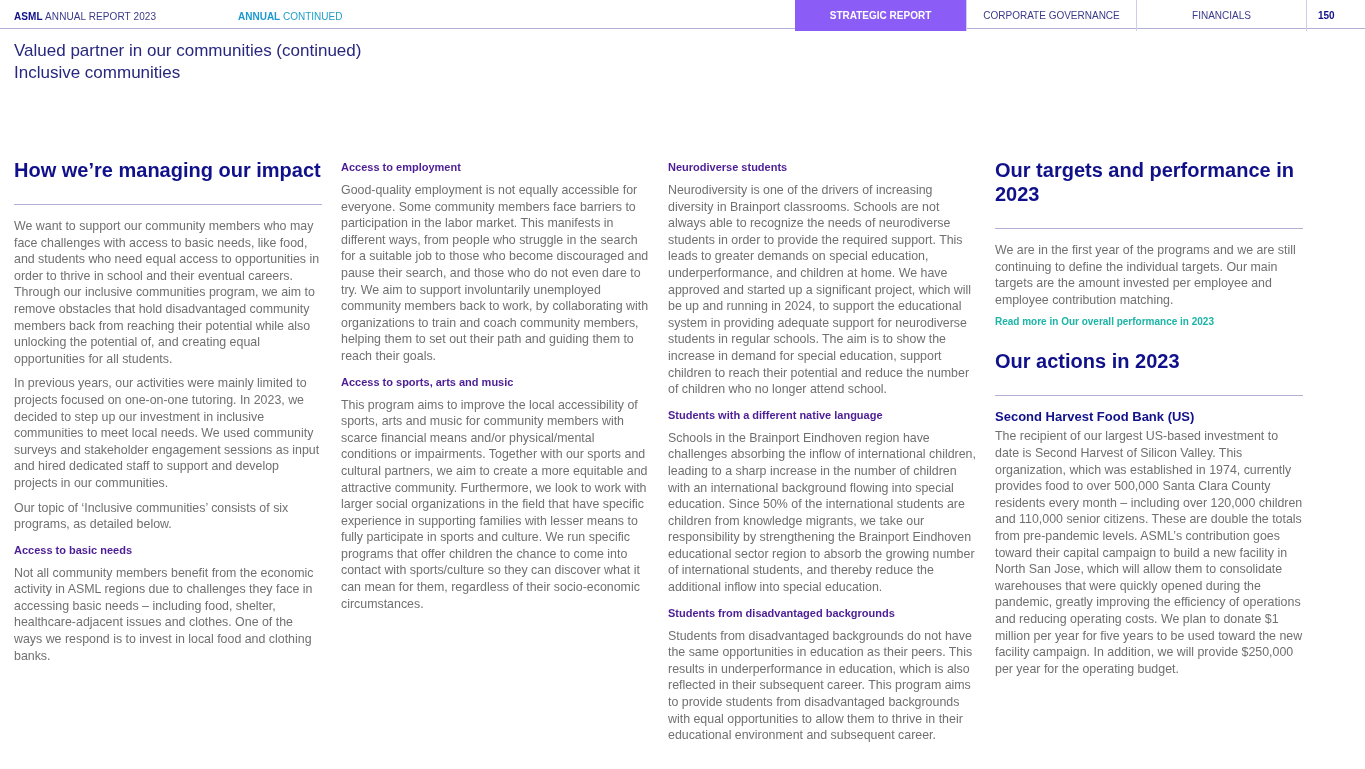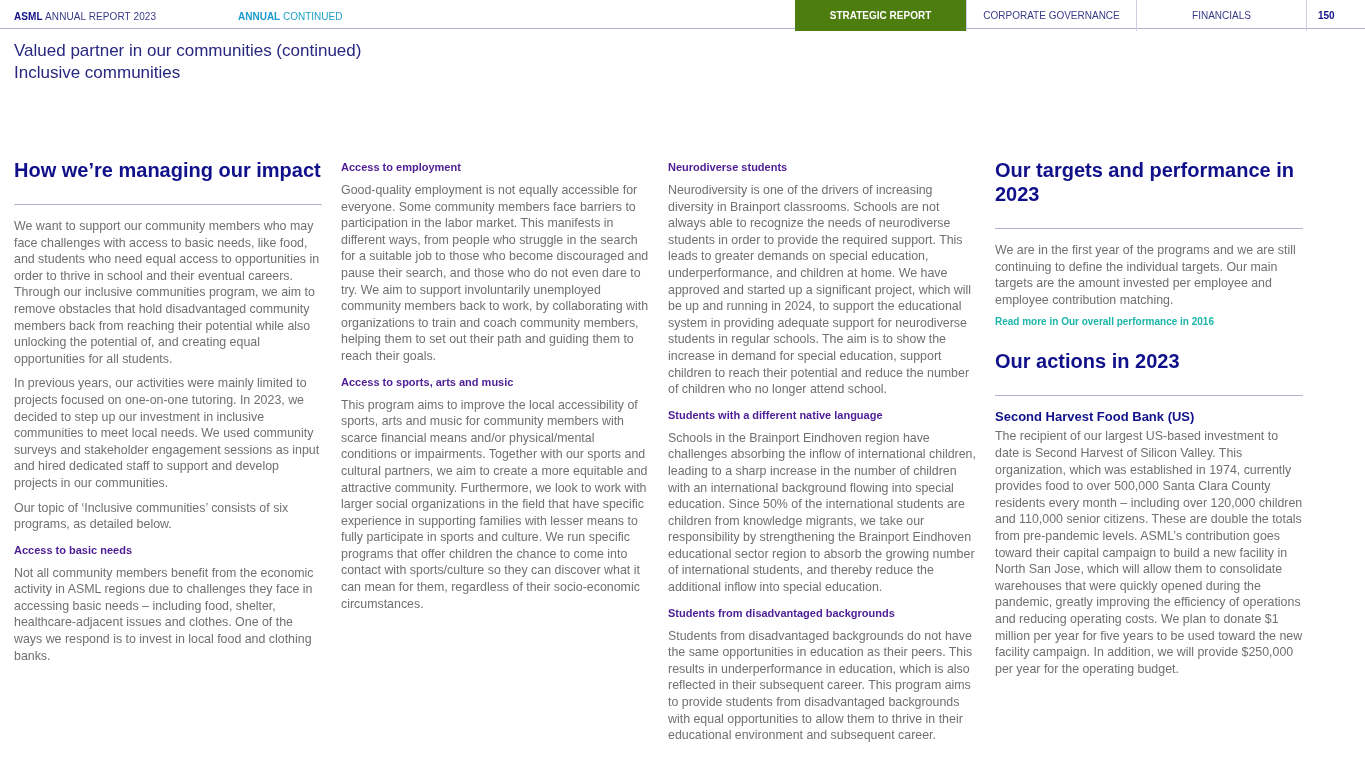--- a/index.html
+++ b/index.html
@@ -5,21 +5,21 @@
     * { margin: 0; padding: 0; box-sizing: border-box; }
     html, body { width: 1365px; height: 769px; background: #ffffff; overflow: hidden; }
     body { font-family: "Liberation Sans", sans-serif; color: #6b6b6b; position: relative; }
 
     .topbar { position: absolute; left: 0; top: 0; width: 1365px; height: 29px; border-bottom: 1px solid #b3b0d6; }
     .brand { position: absolute; left: 14px; top: 11px; font-size: 10px; color: #3a3a8a; letter-spacing: 0.1px; }
     .brand b { font-weight: bold; color: #10108a; }
     .section-crumb { position: absolute; left: 238px; top: 11px; font-size: 10px; color: #1ea0c8; }
     .section-crumb b { font-weight: bold; color: #1a9ad0; }
     .nav-tab { position: absolute; top: 0; height: 31px; display: flex; align-items: center; justify-content: center; font-size: 10px; color: #3a3a8a; border-left: 1px solid #d0cee6; }
-    .nav-tab.active { background: #4d7c0f; color: #ffffff; font-weight: bold; border-left: none; }
+    .nav-tab.active { background: #8b5cf6; color: #ffffff; font-weight: bold; border-left: none; }
     .tab-strategic { left: 795px; width: 171px; }
     .tab-governance { left: 966px; width: 170px; }
     .tab-financials { left: 1136px; width: 170px; }
     .page-num { position: absolute; left: 1306px; top: 0; width: 59px; height: 31px; display: flex; align-items: center; padding-left: 11px; font-size: 10px; font-weight: bold; color: #10108a; border-left: 1px solid #d0cee6; }
 
     .page-title { position: absolute; left: 14px; top: 40px; font-size: 17px; line-height: 22px; color: #27277f; font-weight: normal; }
 
     .col { position: absolute; top: 158px; width: 308px; }
     .col1 { left: 14px; }
     .col2 { left: 341px; }
@@ -76,17 +76,17 @@
   <p class="body">Neurodiversity is one of the drivers of increasing diversity in Brainport classrooms. Schools are not always able to recognize the needs of neurodiverse students in order to provide the required support. This leads to greater demands on special education, underperformance, and children at home. We have approved and started up a significant project, which will be up and running in 2024, to support the educational system in providing adequate support for neurodiverse students in regular schools. The aim is to show the increase in demand for special education, support children to reach their potential and reduce the number of children who no longer attend school.</p>
   <h3 class="h-minor">Students with a different native language</h3>
   <p class="body">Schools in the Brainport Eindhoven region have challenges absorbing the inflow of international children, leading to a sharp increase in the number of children with an international background flowing into special education. Since 50% of the international students are children from knowledge migrants, we take our responsibility by strengthening the Brainport Eindhoven educational sector region to absorb the growing number of international students, and thereby reduce the additional inflow into special education.</p>
   <h3 class="h-minor">Students from disadvantaged backgrounds</h3>
   <p class="body">Students from disadvantaged backgrounds do not have the same opportunities in education as their peers. This results in underperformance in education, which is also reflected in their subsequent career. This program aims to provide students from disadvantaged backgrounds with equal opportunities to allow them to thrive in their educational environment and subsequent career.</p>
 </div>
 
 <div class="col col4">
   <h2 class="h-major">Our targets and performance in 2023</h2>
   <p class="body">We are in the first year of the programs and we are still continuing to define the individual targets. Our main targets are the amount invested per employee and employee contribution matching.</p>
-  <a class="link">Read more in Our overall performance in 2016</a>
+  <a class="link">Read more in Our overall performance in 2023</a>
   <h2 class="h-major">Our actions in 2023</h2>
   <h4 class="h-sub">Second Harvest Food Bank (US)</h4>
   <p class="body">The recipient of our largest US-based investment to date is Second Harvest of Silicon Valley. This organization, which was established in 1974, currently provides food to over 500,000 Santa Clara County residents every month – including over 120,000 children and 110,000 senior citizens. These are double the totals from pre-pandemic levels. ASML’s contribution goes toward their capital campaign to build a new facility in North San Jose, which will allow them to consolidate warehouses that were quickly opened during the pandemic, greatly improving the efficiency of operations and reducing operating costs. We plan to donate $1 million per year for five years to be used toward the new facility campaign. In addition, we will provide $250,000 per year for the operating budget.</p>
 </div>
 
 </body></html>

